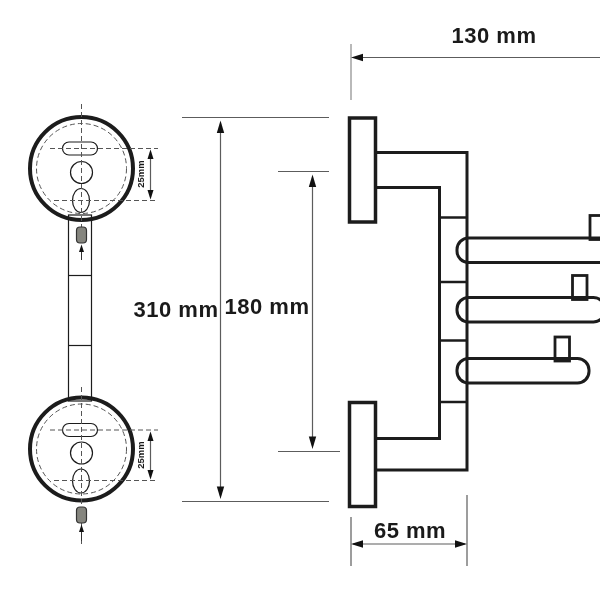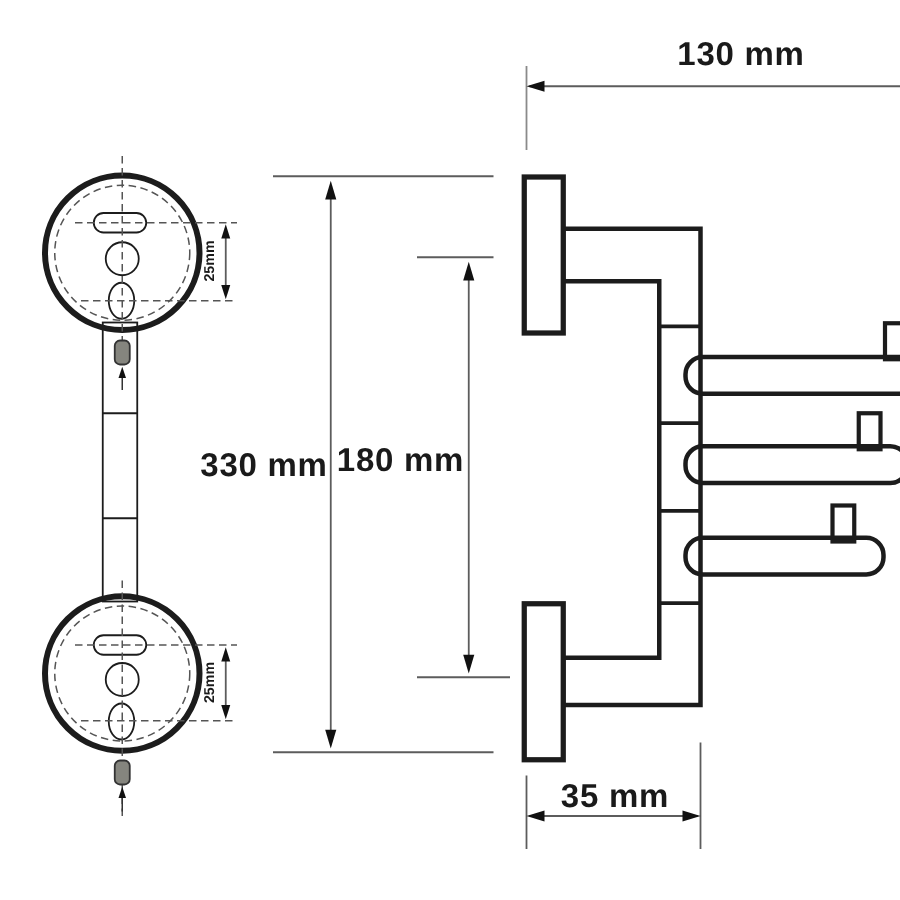--- a/index.html
+++ b/index.html
@@ -130,23 +130,23 @@
     <line x1="327" y1="517" x2="327" y2="566" class="dimline"></line>
     <line x1="443" y1="495" x2="443" y2="566" class="dimline"></line>
     <line x1="329" y1="544" x2="441" y2="544" class="dimline"></line>
     <polygon points="327,544 339,540.3 339,547.7" class="arrow"></polygon>
     <polygon points="443,544 431,540.3 431,547.7" class="arrow"></polygon>
   </g>
 </svg>
 
 <div class="dim-label" style="left:470px;top:36px;">130 mm</div>
 
-<div class="dim-label" style="left:152px;top:310px;">330 mm</div>
+<div class="dim-label" style="left:152px;top:310px;">310 mm</div>
 
 <div class="dim-label" style="left:243px;top:307px;">180 mm</div>
 
-<div class="dim-label" style="left:386px;top:531px;">35 mm</div>
+<div class="dim-label" style="left:386px;top:531px;">65 mm</div>
 
 <div class="dim-label-small" style="left:116px;top:174px;">25mm</div>
 
 <div class="dim-label-small" style="left:116px;top:455px;">25mm</div>
 
 </div>
 
 </body></html>

